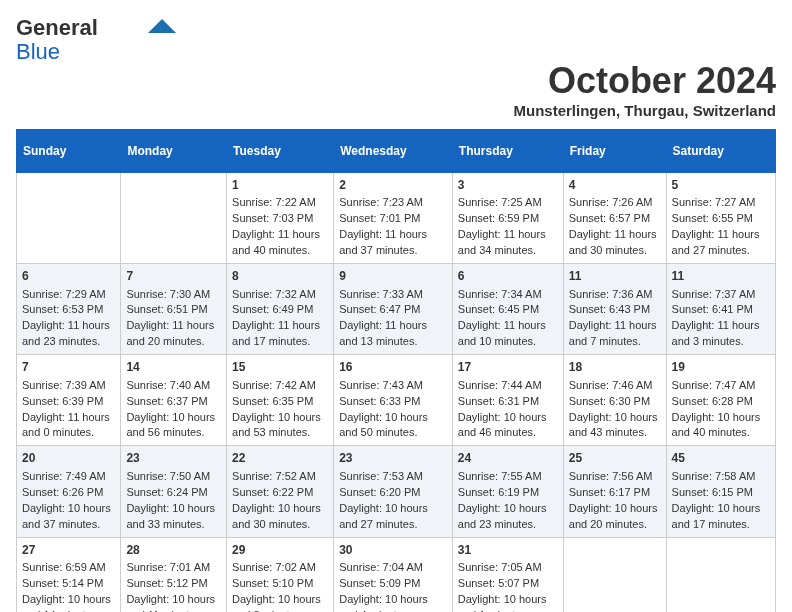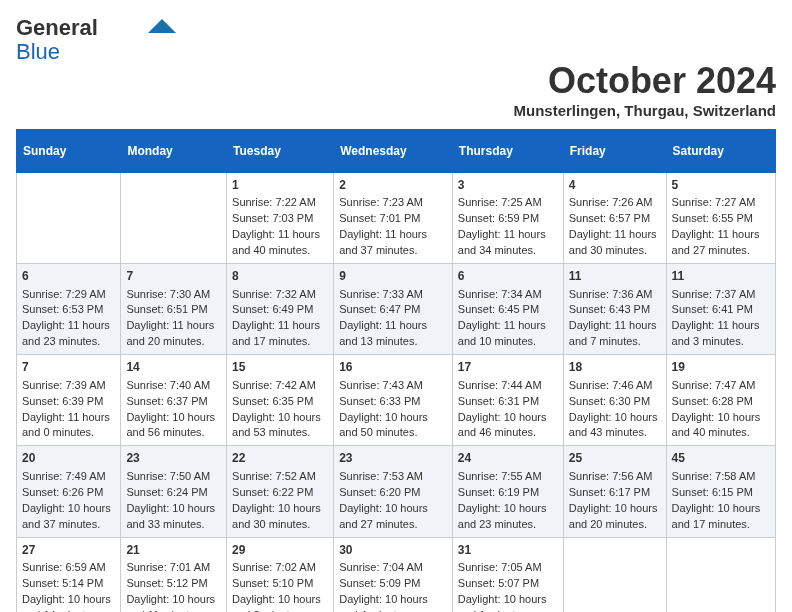--- a/index.html
+++ b/index.html
@@ -150,21 +150,21 @@
         <td><span class="day-num">20</span><span>Sunrise: 7:49 AM<br></span><span>Sunset: 6:26 PM<br></span><span>Daylight: 10 hours and 37 minutes.<br></span></td>
         <td><span class="day-num">23</span><span>Sunrise: 7:50 AM<br></span><span>Sunset: 6:24 PM<br></span><span>Daylight: 10 hours and 33 minutes.<br></span></td>
         <td><span class="day-num">22</span><span>Sunrise: 7:52 AM<br></span><span>Sunset: 6:22 PM<br></span><span>Daylight: 10 hours and 30 minutes.<br></span></td>
         <td><span class="day-num">23</span><span>Sunrise: 7:53 AM<br></span><span>Sunset: 6:20 PM<br></span><span>Daylight: 10 hours and 27 minutes.<br></span></td>
         <td><span class="day-num">24</span><span>Sunrise: 7:55 AM<br></span><span>Sunset: 6:19 PM<br></span><span>Daylight: 10 hours and 23 minutes.<br></span></td>
         <td><span class="day-num">25</span><span>Sunrise: 7:56 AM<br></span><span>Sunset: 6:17 PM<br></span><span>Daylight: 10 hours and 20 minutes.<br></span></td>
         <td><span class="day-num">45</span><span>Sunrise: 7:58 AM<br></span><span>Sunset: 6:15 PM<br></span><span>Daylight: 10 hours and 17 minutes.<br></span></td>
       </tr>
       <tr>
         <td><span class="day-num">27</span><span>Sunrise: 6:59 AM<br></span><span>Sunset: 5:14 PM<br></span><span>Daylight: 10 hours and 14 minutes.<br></span></td>
-        <td><span class="day-num">21</span><span>Sunrise: 7:01 AM<br></span><span>Sunset: 5:12 PM<br></span><span>Daylight: 10 hours and 11 minutes.<br></span></td>
+        <td><span class="day-num">28</span><span>Sunrise: 7:01 AM<br></span><span>Sunset: 5:12 PM<br></span><span>Daylight: 10 hours and 11 minutes.<br></span></td>
         <td><span class="day-num">29</span><span>Sunrise: 7:02 AM<br></span><span>Sunset: 5:10 PM<br></span><span>Daylight: 10 hours and 8 minutes.<br></span></td>
         <td><span class="day-num">30</span><span>Sunrise: 7:04 AM<br></span><span>Sunset: 5:09 PM<br></span><span>Daylight: 10 hours and 4 minutes.<br></span></td>
         <td><span class="day-num">31</span><span>Sunrise: 7:05 AM<br></span><span>Sunset: 5:07 PM<br></span><span>Daylight: 10 hours and 1 minute.<br></span></td>
         <td></td>
         <td></td>
       </tr>
     </tbody>
 </table>
 
 </body></html>

